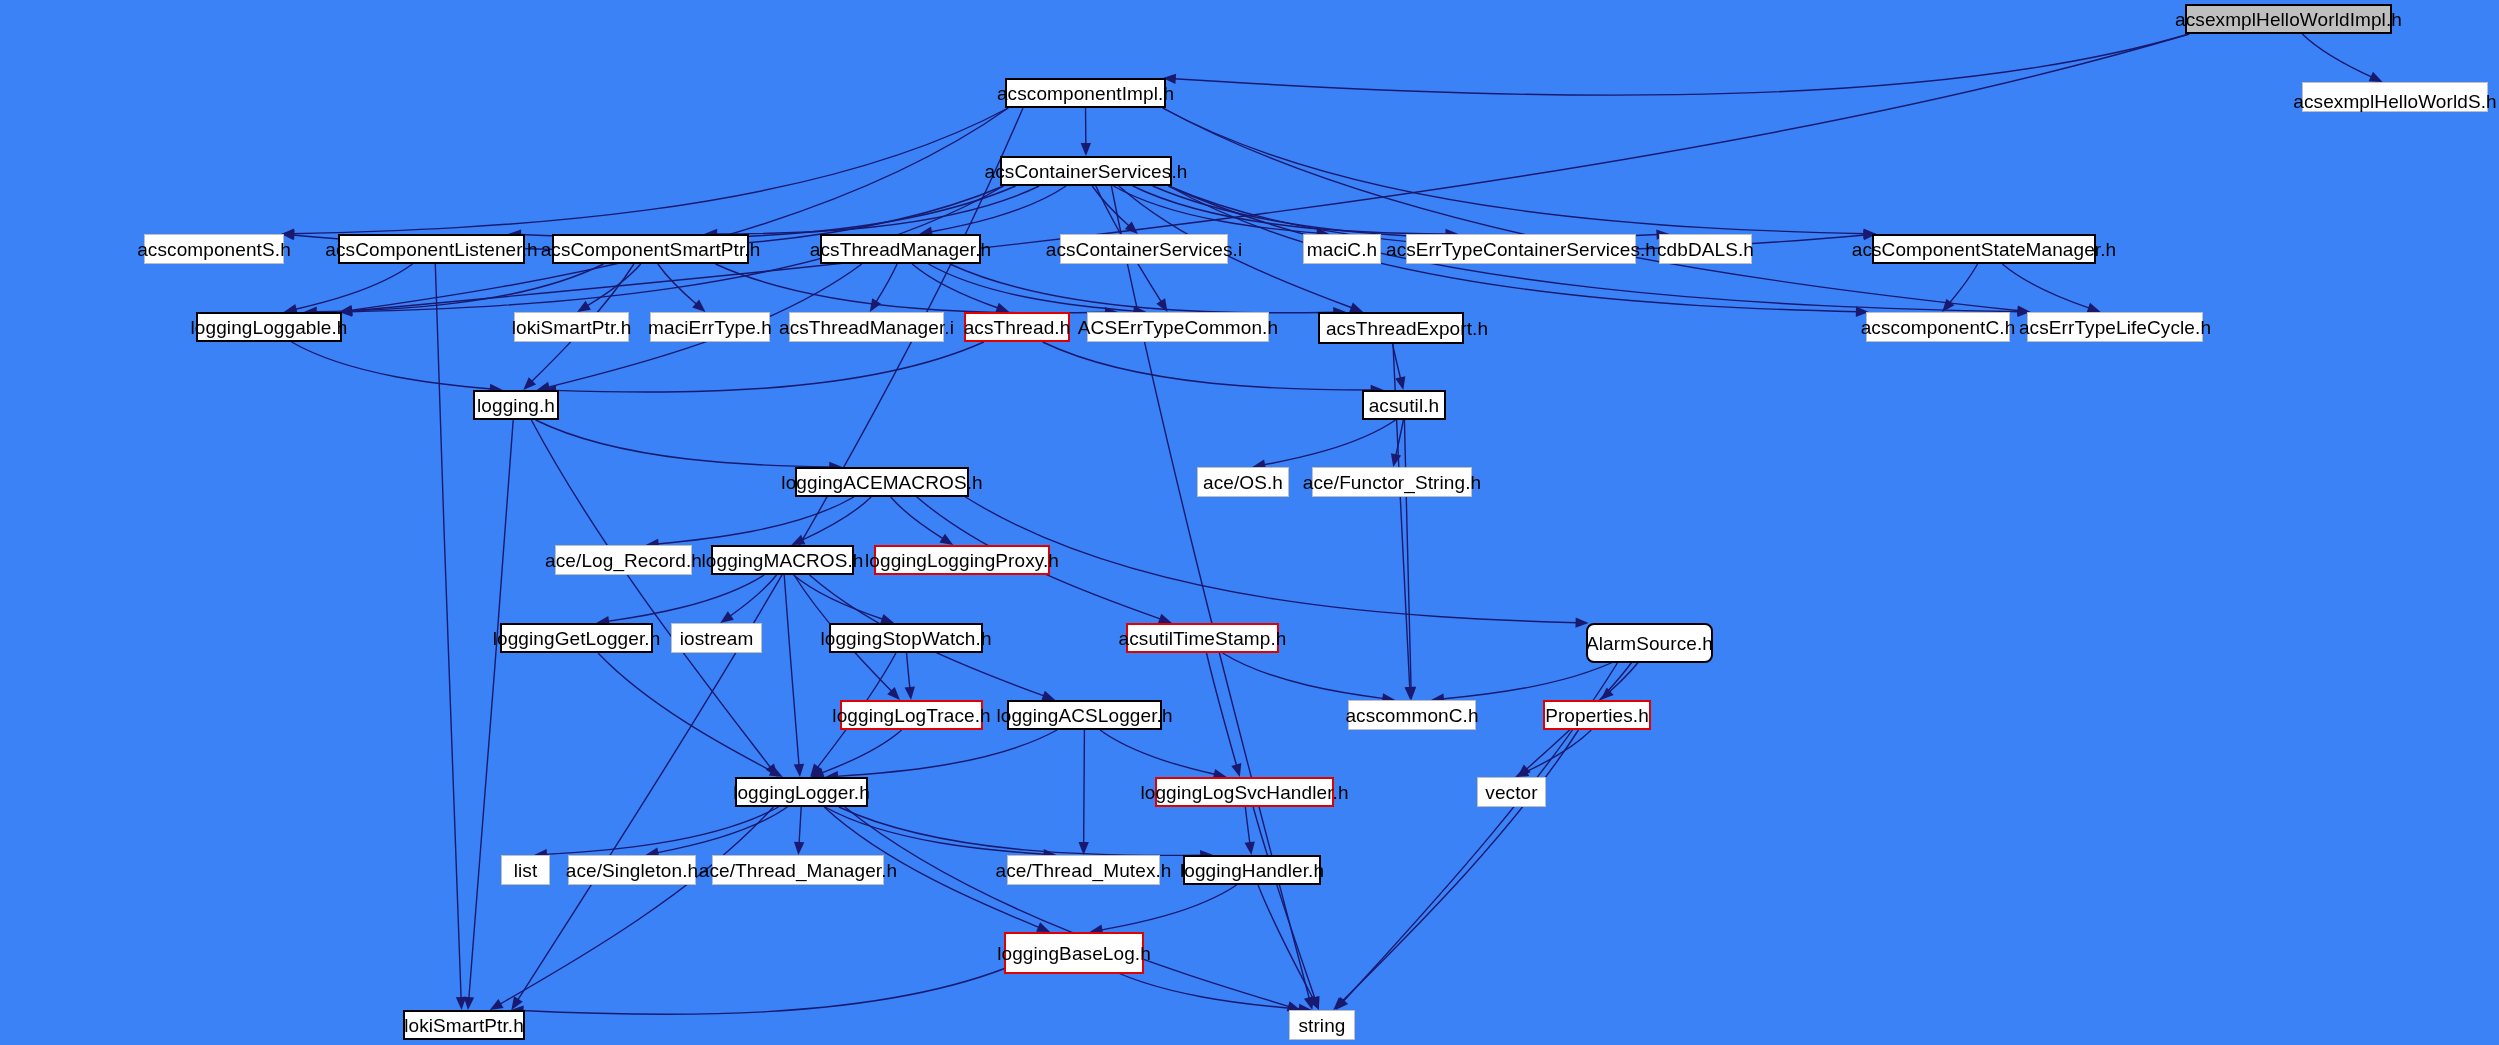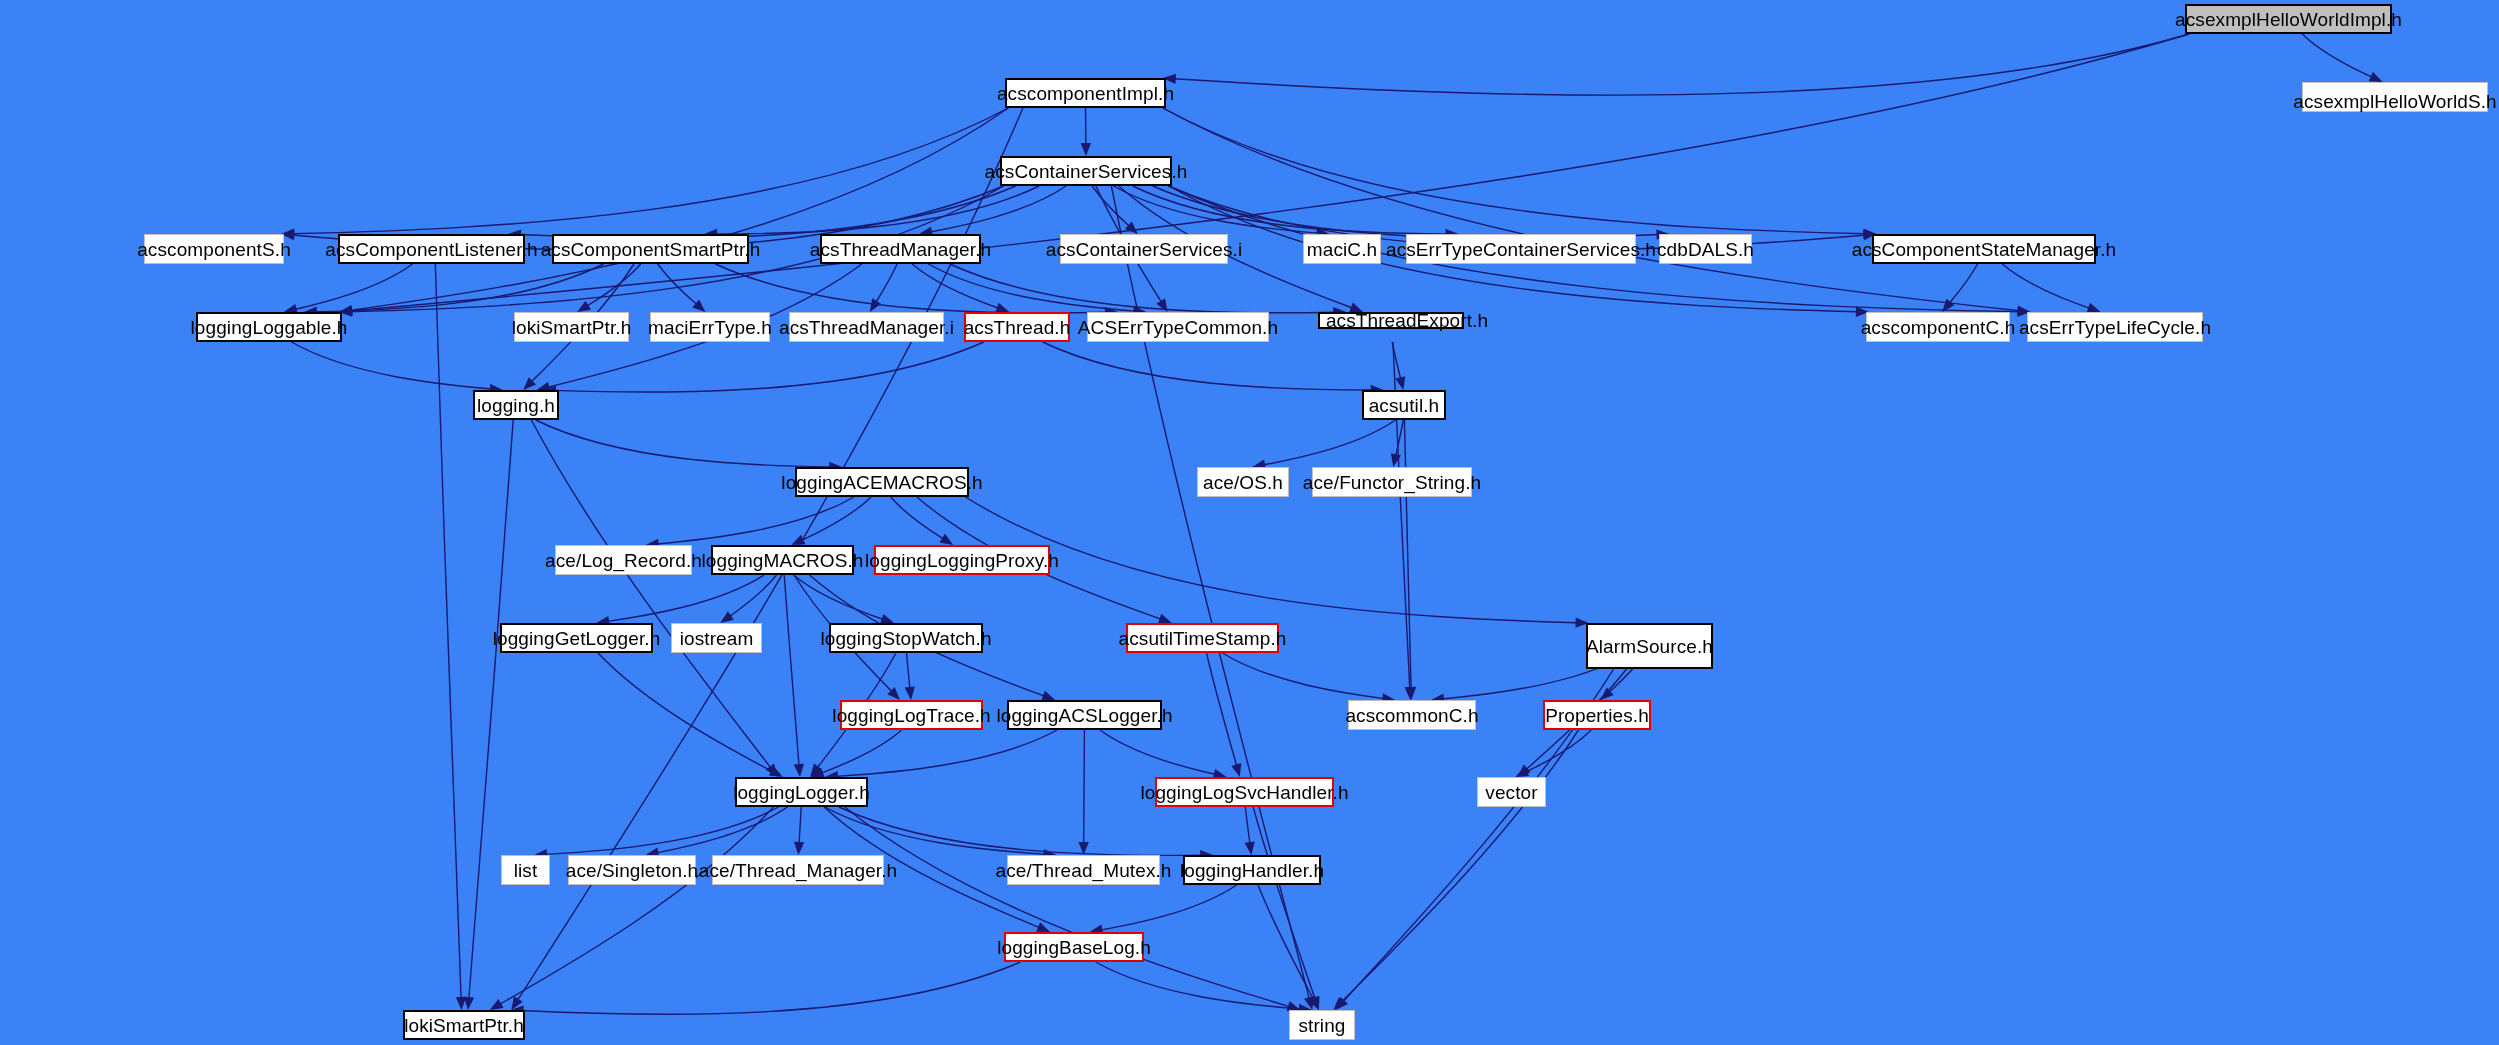--- a/index.html
+++ b/index.html
@@ -268,21 +268,21 @@
     </div>
     <div class="node kind-plain" title="acsThreadManager.i" style="left: 789px; top: 312px; width: 155px; height: 30px;">
       <span class="node-label">acsThreadManager.i</span>
     </div>
     <div class="node kind-red" title="acsThread.h" style="left: 964px; top: 312px; width: 106px; height: 30px;">
       <span class="node-label">acsThread.h</span>
     </div>
     <div class="node kind-plain" title="ACSErrTypeCommon.h" style="left: 1087px; top: 312px; width: 182px; height: 30px;">
       <span class="node-label">ACSErrTypeCommon.h</span>
     </div>
-    <div class="node kind-bold" title="acsThreadExport.h" style="left: 1318px; top: 312px; width: 146px; height: 17px; padding-left: 32px;">
+    <div class="node kind-bold" title="acsThreadExport.h" style="left: 1318px; top: 312px; width: 146px; height: 32px; padding-left: 32px;">
       <span class="node-label">acsThreadExport.h</span>
     </div>
     <div class="node kind-plain" title="acscomponentC.h" style="left: 1866px; top: 312px; width: 144px; height: 30px;">
       <span class="node-label">acscomponentC.h</span>
     </div>
     <div class="node kind-plain" title="acsErrTypeLifeCycle.h" style="left: 2027px; top: 312px; width: 176px; height: 30px;">
       <span class="node-label">acsErrTypeLifeCycle.h</span>
     </div>
     <div class="node kind-bold" title="logging.h" style="left: 473px; top: 390px; width: 86px; height: 30px;">
       <span class="node-label">logging.h</span>
@@ -313,21 +313,21 @@
     </div>
     <div class="node kind-plain" title="iostream" style="left: 671px; top: 623px; width: 91px; height: 30px;">
       <span class="node-label">iostream</span>
     </div>
     <div class="node kind-bold" title="loggingStopWatch.h" style="left: 829px; top: 623px; width: 154px; height: 30px;">
       <span class="node-label">loggingStopWatch.h</span>
     </div>
     <div class="node kind-red" title="acsutilTimeStamp.h" style="left: 1126px; top: 623px; width: 153px; height: 30px; text-align: center;">
       <span class="node-label">acsutilTimeStamp.h</span>
     </div>
-    <div class="node kind-bold" title="AlarmSource.h" style="left: 1586px; top: 623px; width: 127px; height: 46px;">
+    <div class="node kind-bold" title="AlarmSource.h" style="left: 1586px; top: 623px; width: 127px; height: 40px; border-radius: 8px;">
       <span class="node-label">AlarmSource.h</span>
     </div>
     <div class="node kind-red" title="loggingLogTrace.h" style="left: 840px; top: 700px; width: 143px; height: 30px;">
       <span class="node-label">loggingLogTrace.h</span>
     </div>
     <div class="node kind-bold" title="loggingACSLogger.h" style="left: 1007px; top: 700px; width: 155px; height: 30px;">
       <span class="node-label">loggingACSLogger.h</span>
     </div>
     <div class="node kind-plain" title="acscommonC.h" style="left: 1348px; top: 700px; width: 128px; height: 30px;">
       <span class="node-label">acscommonC.h</span>
@@ -352,21 +352,21 @@
     </div>
     <div class="node kind-plain" title="ace/Thread_Manager.h" style="left: 712px; top: 855px; width: 172px; height: 30px;">
       <span class="node-label">ace/Thread_Manager.h</span>
     </div>
     <div class="node kind-plain" title="ace/Thread_Mutex.h" style="left: 1007px; top: 855px; width: 153px; height: 30px;">
       <span class="node-label">ace/Thread_Mutex.h</span>
     </div>
     <div class="node kind-bold" title="loggingHandler.h" style="left: 1183px; top: 855px; width: 138px; height: 30px;">
       <span class="node-label">loggingHandler.h</span>
     </div>
-    <div class="node kind-red" title="loggingBaseLog.h" style="left: 1004px; top: 932px; width: 140px; height: 30px;">
+    <div class="node kind-red" title="loggingBaseLog.h" style="left: 1004px; top: 932px; width: 140px; height: 42px;">
       <span class="node-label">loggingBaseLog.h</span>
     </div>
     <div class="node kind-bold" title="lokiSmartPtr.h" style="left: 403px; top: 1010px; width: 122px; height: 30px;">
       <span class="node-label">lokiSmartPtr.h</span>
     </div>
     <div class="node kind-plain" title="string" style="left: 1289px; top: 1010px; width: 66px; height: 30px;">
       <span class="node-label">string</span>
     </div>
   </div>
 

